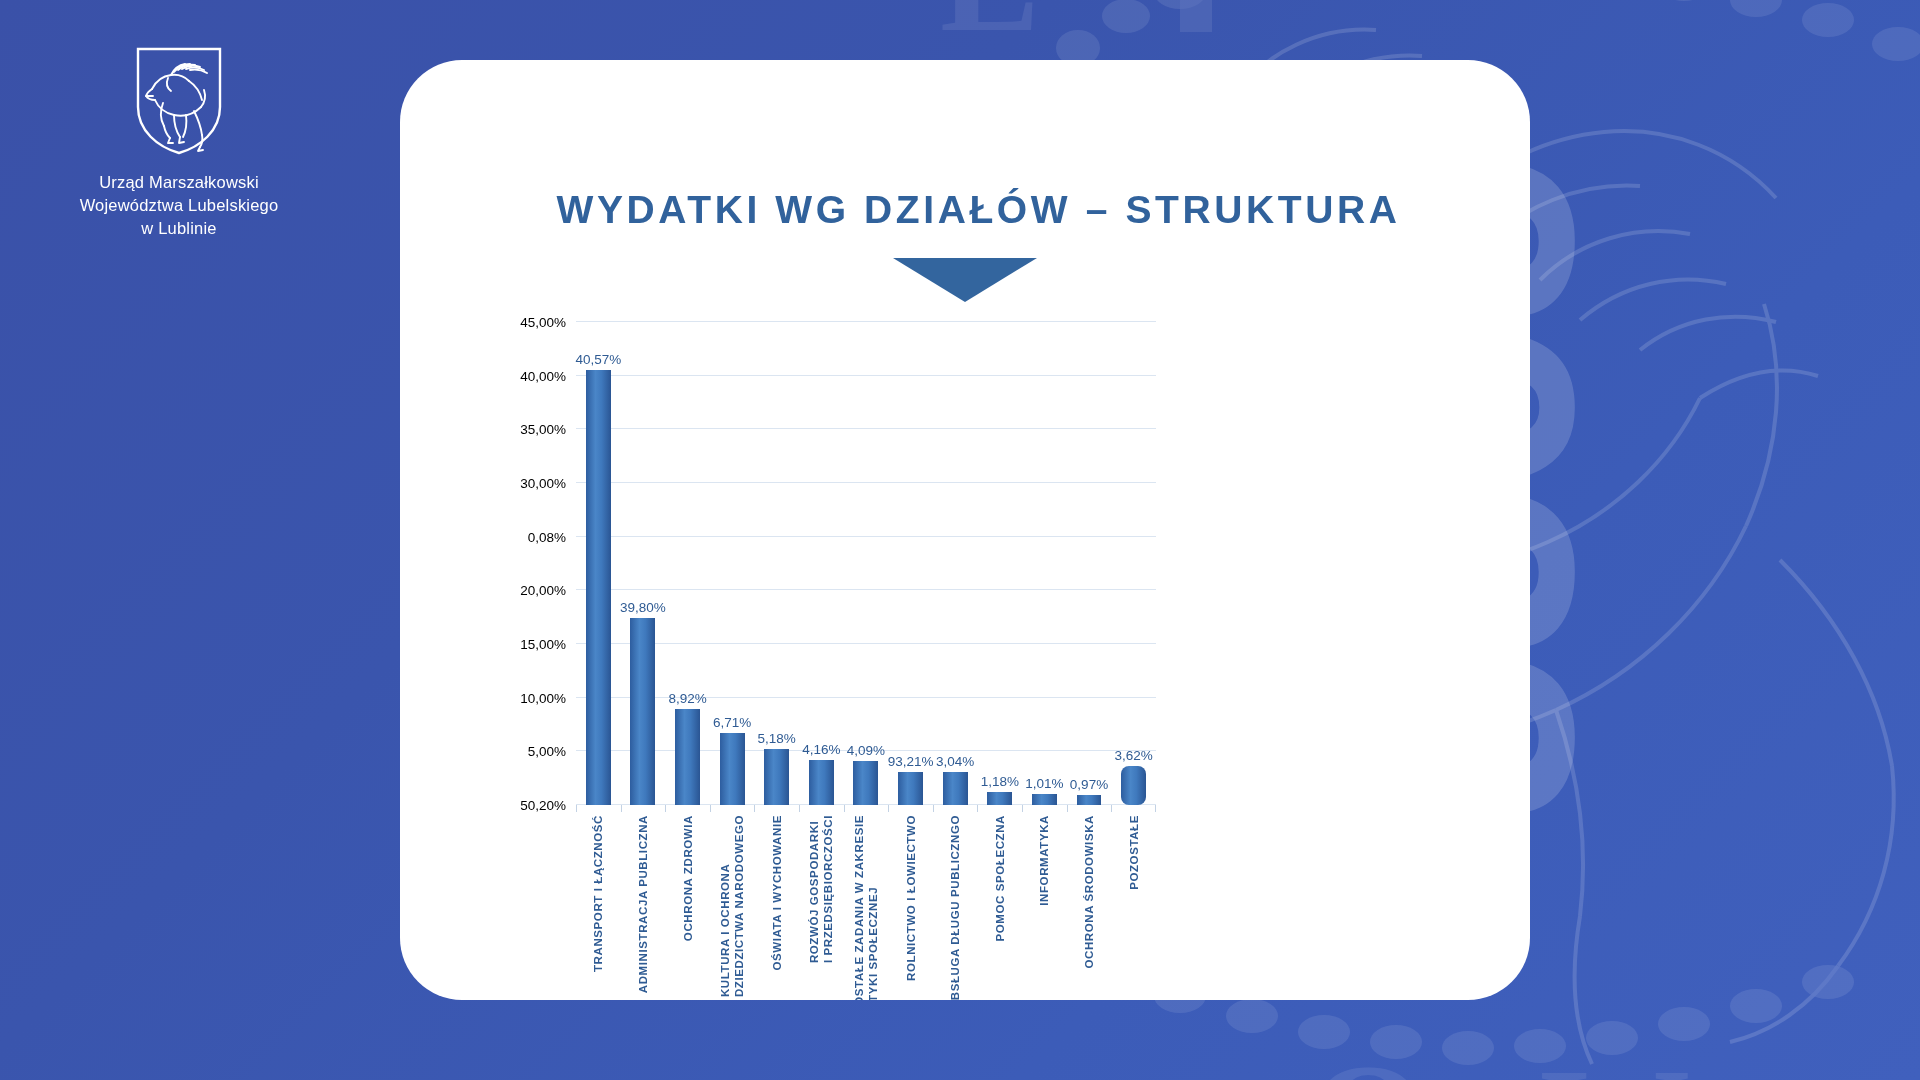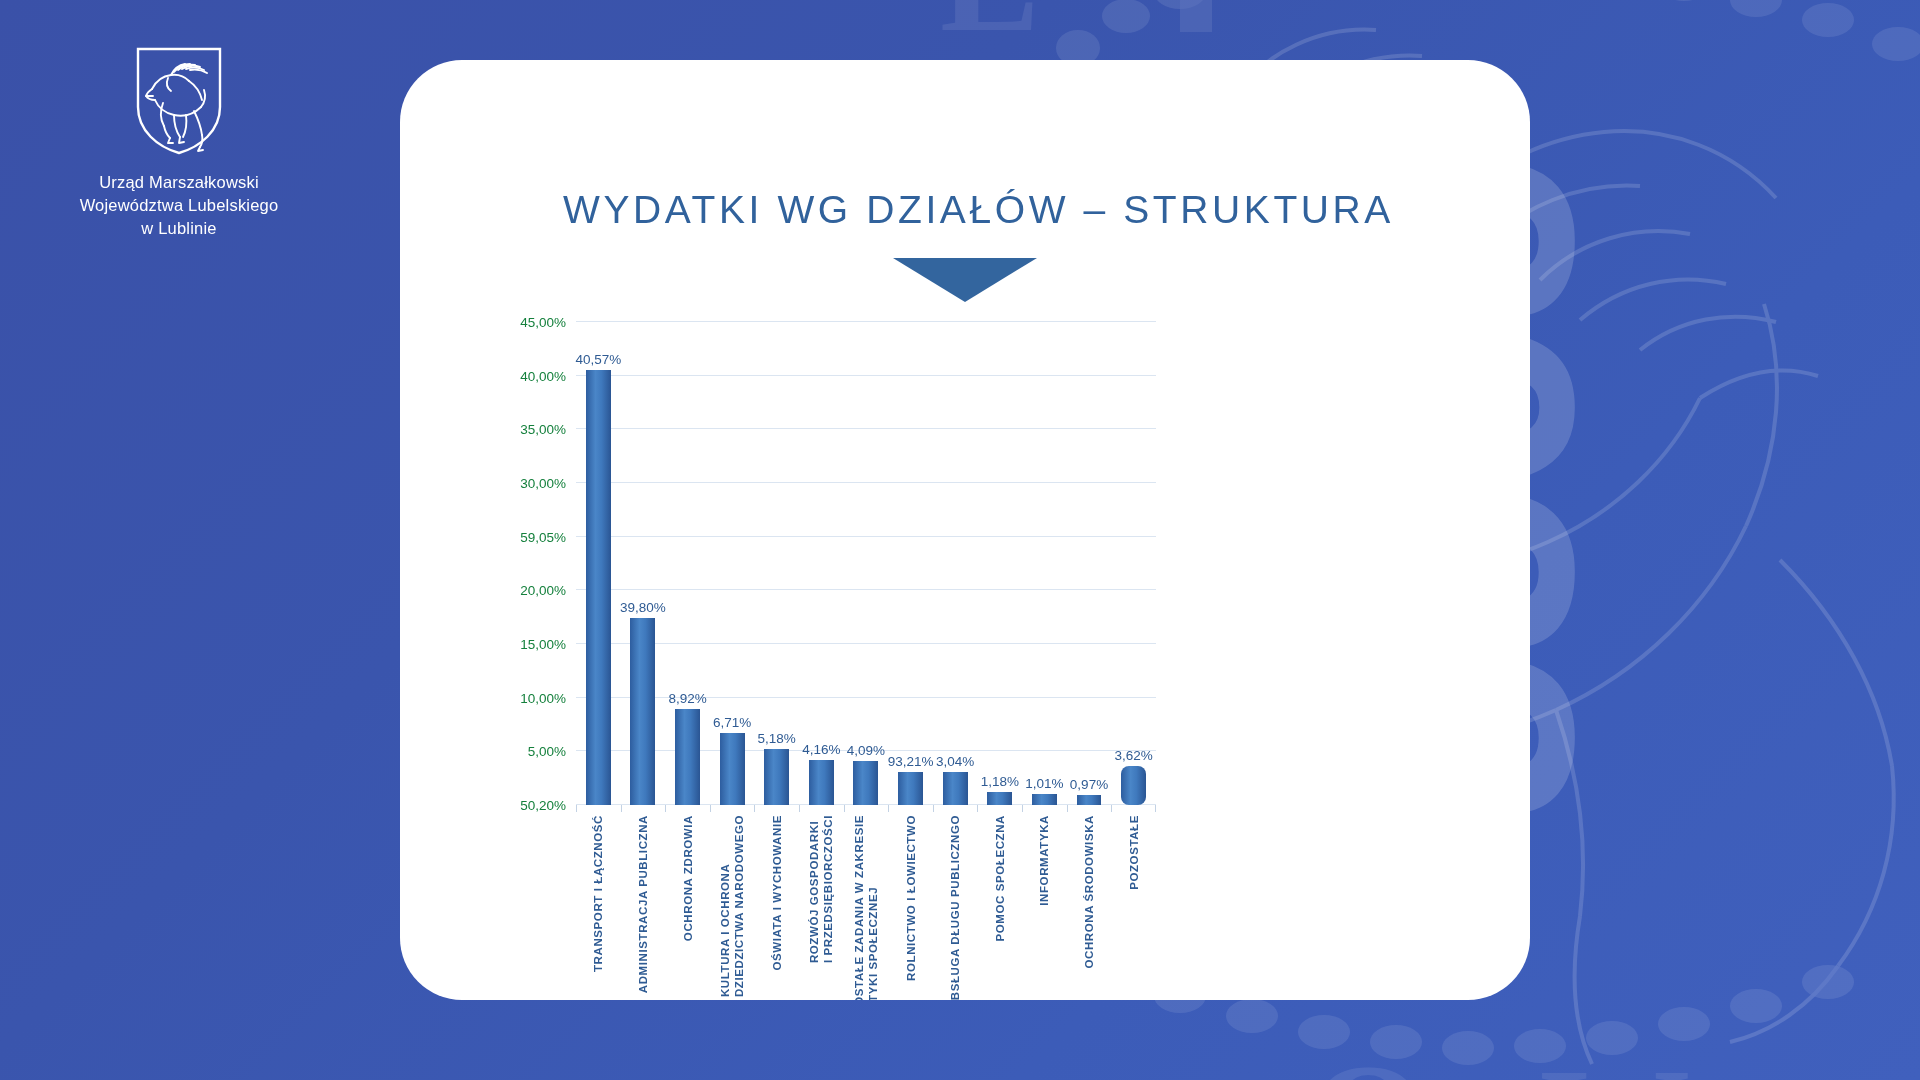--- a/index.html
+++ b/index.html
@@ -65,21 +65,21 @@
     width:1130px; height:940px;
     background:#ffffff;
     border-radius:62px;
     overflow:hidden;
   }
   .card-title {
     position:absolute;
     left:0; right:0; top:128px;
     text-align:center;
     font-size:39px;
-    font-weight:400;
+    font-weight:700;
     letter-spacing:3.6px;
     color:#31629c;
     white-space:nowrap;
     padding-left:27px;
   }
   .title-arrow {
     position:absolute;
     left:50%; top:198px;
     transform:translateX(-50%);
     width:0; height:0;
@@ -109,21 +109,21 @@
     position:absolute;
     left:0; bottom:0;
     width:100%; height:1px;
     background:#c3d2e4;
   }
   .y-label {
     position:absolute;
     right:calc(100% + 10px);
     transform:translateY(-50%);
     font-size:13.5px;
-    color:#15803d;
+    color:#000000;
     white-space:nowrap;
   }
   .bars {
     position:absolute;
     left:0; bottom:0;
     width:100%; height:100%;
     display:flex;
     align-items:center;
   }
   .bar-slot {
@@ -297,21 +297,21 @@
           <div class="y-label" style="bottom: 0%; top: auto; transform: translateY(50%);">50,20%</div>
           <div class="grid-line" style="bottom: 11.1111%;"></div>
           <div class="y-label" style="bottom: 11.1111%; top: auto; transform: translateY(50%);">5,00%</div>
           <div class="grid-line" style="bottom: 22.2222%;"></div>
           <div class="y-label" style="bottom: 22.2222%; top: auto; transform: translateY(50%);">10,00%</div>
           <div class="grid-line" style="bottom: 33.3333%;"></div>
           <div class="y-label" style="bottom: 33.3333%; top: auto; transform: translateY(50%);">15,00%</div>
           <div class="grid-line" style="bottom: 44.4444%;"></div>
           <div class="y-label" style="bottom: 44.4444%; top: auto; transform: translateY(50%);">20,00%</div>
           <div class="grid-line" style="bottom: 55.5556%;"></div>
-          <div class="y-label" style="bottom: 55.5556%; top: auto; transform: translateY(50%);">59,05%</div>
+          <div class="y-label" style="bottom: 55.5556%; top: auto; transform: translateY(50%);">0,08%</div>
           <div class="grid-line" style="bottom: 66.6667%;"></div>
           <div class="y-label" style="bottom: 66.6667%; top: auto; transform: translateY(50%);">30,00%</div>
           <div class="grid-line" style="bottom: 77.7778%;"></div>
           <div class="y-label" style="bottom: 77.7778%; top: auto; transform: translateY(50%);">35,00%</div>
           <div class="grid-line" style="bottom: 88.8889%;"></div>
           <div class="y-label" style="bottom: 88.8889%; top: auto; transform: translateY(50%);">40,00%</div>
           <div class="grid-line" style="bottom: 100%;"></div>
           <div class="y-label" style="bottom: 100%; top: auto; transform: translateY(50%);">45,00%</div>
           <div class="bars">
             <div class="bar-slot">

